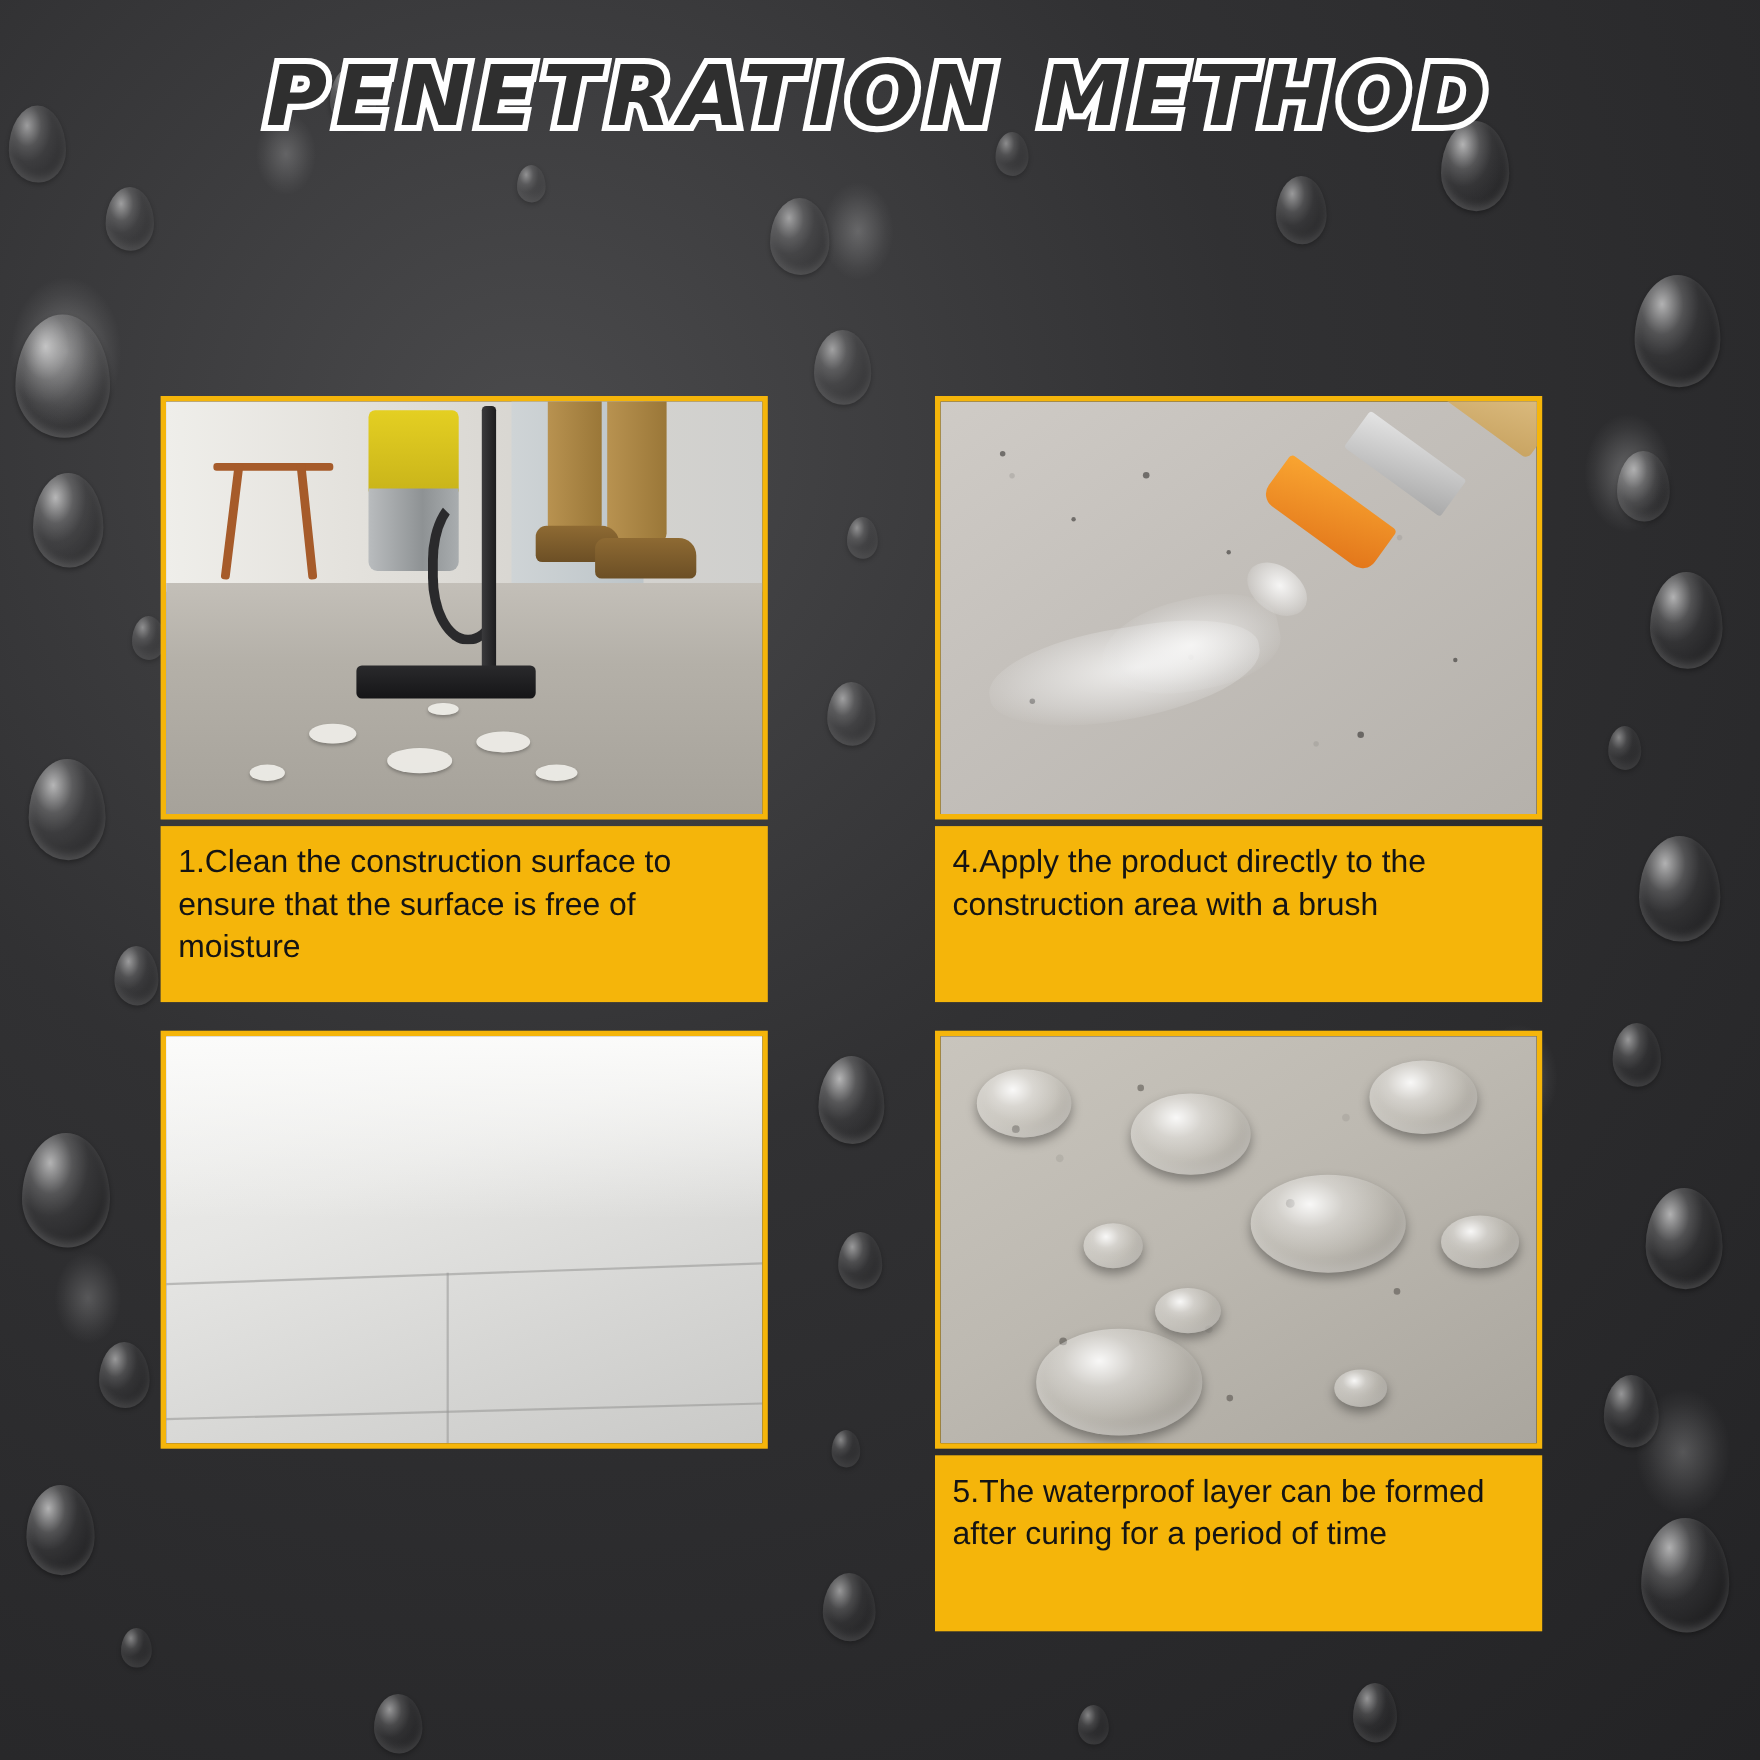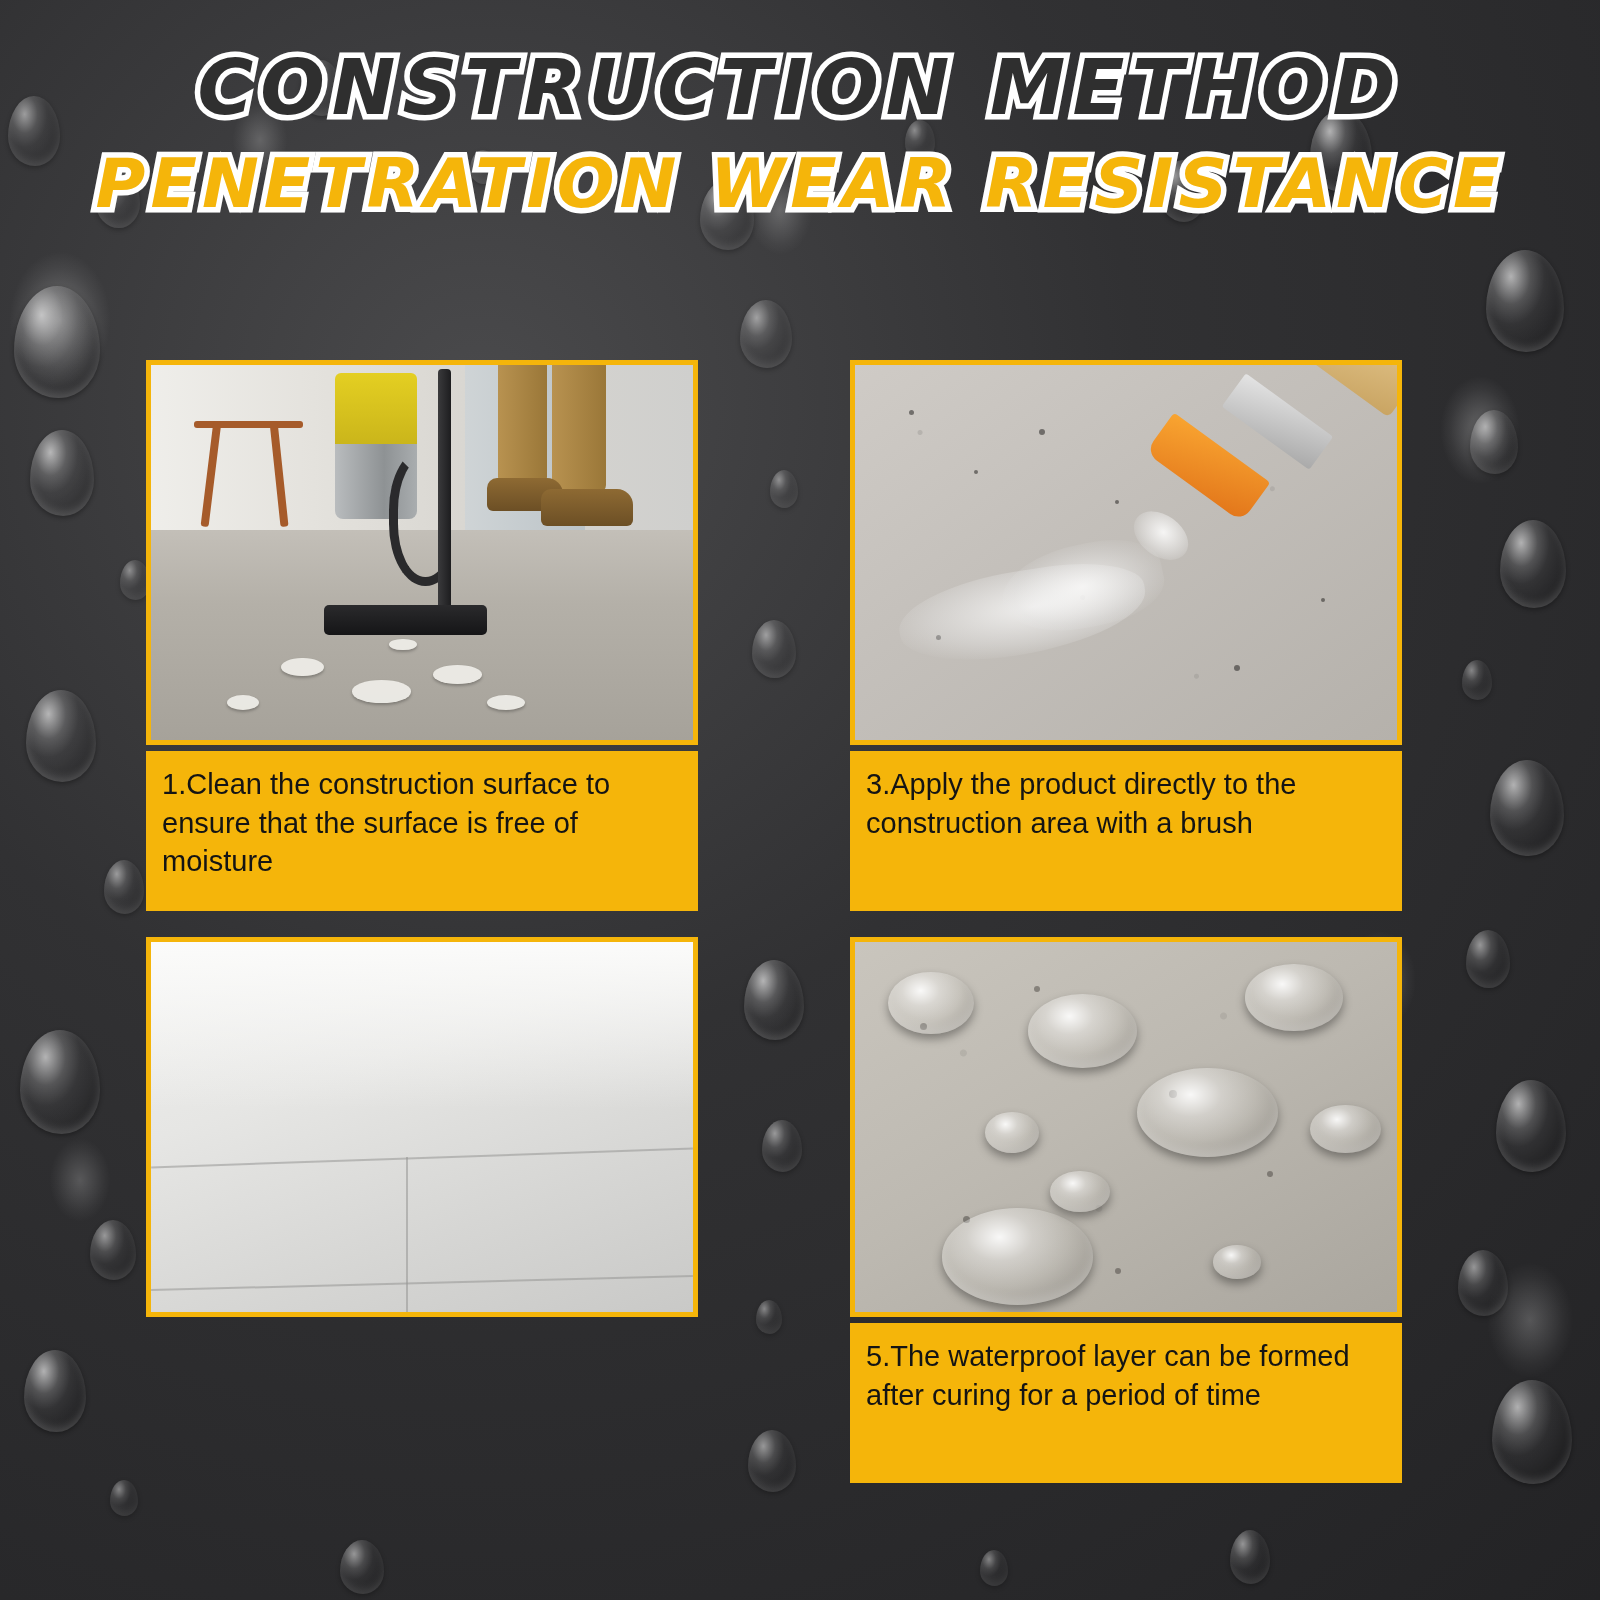--- a/index.html
+++ b/index.html
@@ -315,22 +315,21 @@
     <div class="drop sm" style="left:762px; top:1120px; width:40px; height:52px;"></div>
     <div class="drop tiny" style="left:756px; top:1300px; width:26px; height:34px;"></div>
     <div class="drop sm" style="left:748px; top:1430px; width:48px; height:62px;"></div>
 
     <div class="drop sm" style="left:340px; top:1540px; width:44px; height:54px;"></div>
     <div class="drop tiny" style="left:980px; top:1550px; width:28px; height:36px;"></div>
     <div class="drop sm" style="left:1230px; top:1530px; width:40px; height:54px;"></div>
   </div>
 
   <div class="title-wrap">
-    <h1 class="title-main">CONSTRUCTION METHOD</h1>
-    <h2 class="title-sub">PENETRATION WEAR RESISTANCE</h2>
+    <h1 class="title-main">PENETRATION METHOD</h1>
   </div>
 
   <div class="grid">
 
     <div class="step s1">
       <div class="photo">
         <div class="p1-bg"></div>
         <div class="p1-wall"></div>
         <div class="p1-wall-panel"></div>
         <div class="p1-floor"></div>
@@ -373,21 +372,21 @@
         <div class="p2-speck" style="left:15%; top:72%; width:5px; height:5px;"></div>
         <div class="p2-speck" style="left:70%; top:80%; width:6px; height:6px;"></div>
         <div class="p2-speck" style="left:86%; top:62%; width:4px; height:4px;"></div>
         <div class="p2-wet"></div>
         <div class="p2-wet2"></div>
         <div class="p2-handle"></div>
         <div class="p2-ferrule"></div>
         <div class="p2-bristles"></div>
         <div class="p2-bristle-tip"></div>
       </div>
-      <div class="caption">3.Apply the product directly to the construction area with a brush</div>
+      <div class="caption">4.Apply the product directly to the construction area with a brush</div>
     </div>
 
     <div class="step s3">
       <div class="photo">
         <div class="p3-bg"></div>
         <div class="p3-sheen"></div>
         <div class="p3-line" style="left:0; top:58%; width:100%; height:2px; transform:rotate(-2deg);"></div>
         <div class="p3-line" style="left:0; top:92%; width:100%; height:2px; transform:rotate(-1.5deg);"></div>
         <div class="p3-line" style="left:47%; top:58%; width:2px; height:42%;"></div>
       </div>

